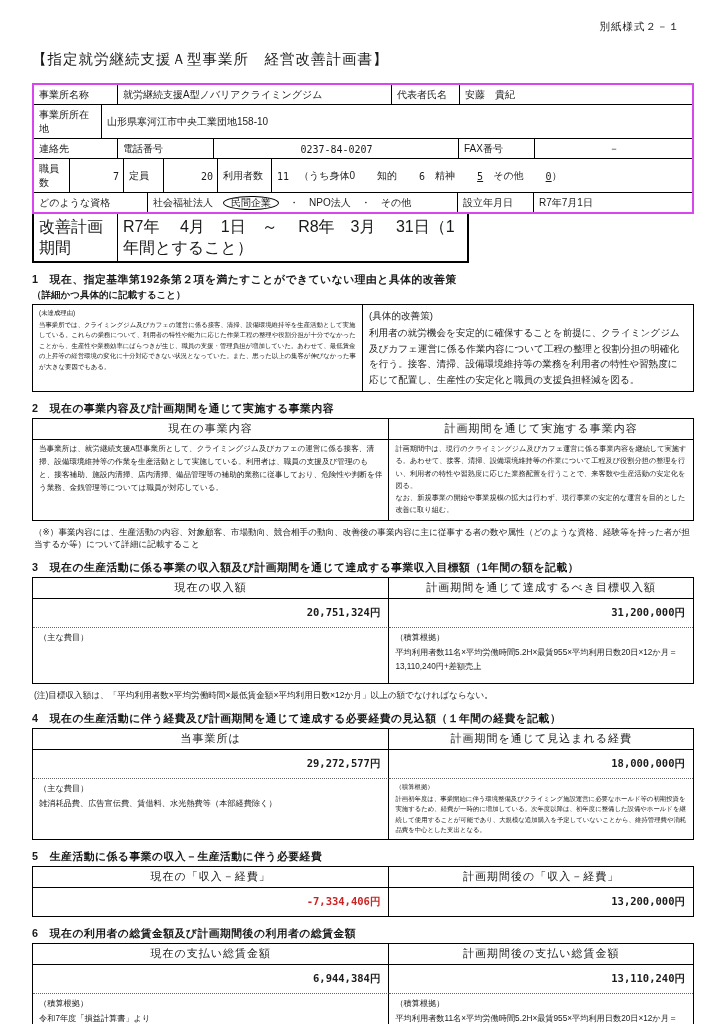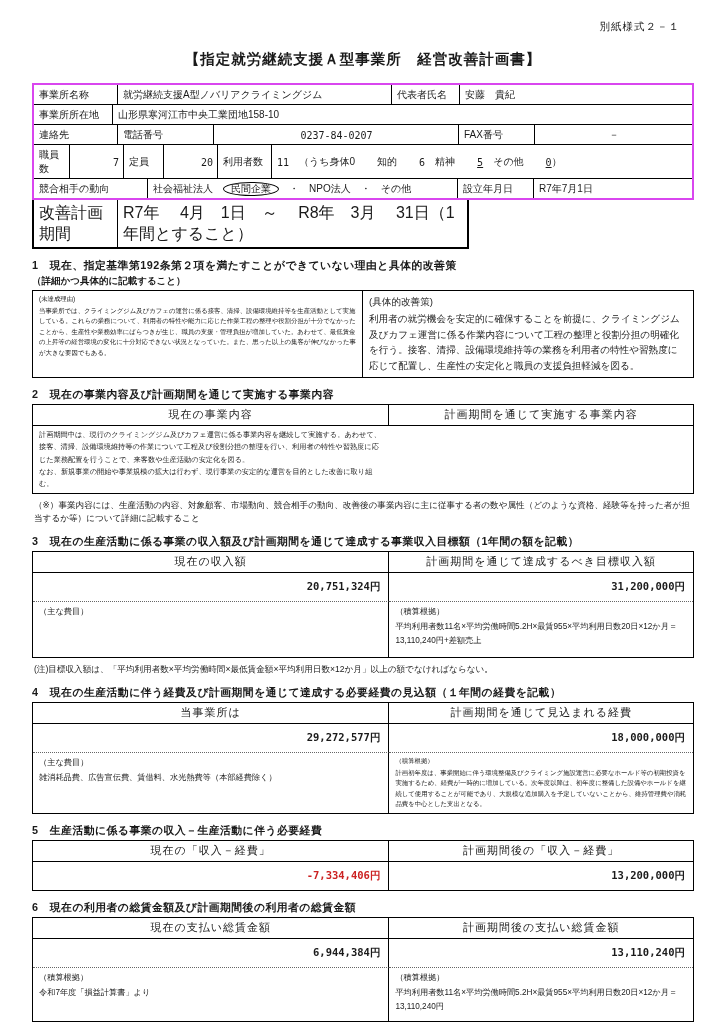--- a/index.html
+++ b/index.html
@@ -5,21 +5,21 @@
   * { margin:0; padding:0; box-sizing:border-box; }
   html,body { width:724px; background:#ffffff; }
   body {
     height:1024px;
     font-family:"Liberation Sans","DejaVu Sans",sans-serif;
     color:#1a1a1a;
     padding:20px 30px 10px 32px;
     overflow:hidden;
   }
   .form-code { text-align:right; font-size:10.5px; letter-spacing:1px; padding-right:14px; }
-  .doc-title { text-align:center; font-size:14.5px; font-weight:bold; letter-spacing:1px; margin-top:16px; margin-bottom:14px; }
+  .doc-title { text-align:left; font-size:14.5px; font-weight:normal; letter-spacing:1px; margin-top:16px; margin-bottom:14px; }
 
   
   .info-table { border:2px solid #d946ef; font-size:10px; }
   .irow { display:flex; align-items:stretch; border-bottom:1px solid #000; }
   .irow:last-child { border-bottom:none; }
   .icell { border-right:1px solid #000; padding:3px 4px 2px 5px; display:flex; align-items:center; min-height:19px; }
   .icell:last-child { border-right:none; }
   .icell.num { justify-content:flex-end; font-family:"DejaVu Sans Mono",monospace; }
   .icell.center { justify-content:center; }
   .mono { font-family:"DejaVu Sans Mono",monospace; }
@@ -60,21 +60,21 @@
 <div class="doc-title">【指定就労継続支援Ａ型事業所　経営改善計画書】</div>
 
 <div class="info-table">
   <div class="irow">
     <div class="icell" style="width:84px">事業所名称</div>
     <div class="icell" style="width:274px">就労継続支援A型ノバリアクライミングジム</div>
     <div class="icell" style="width:68px">代表者氏名</div>
     <div class="icell" style="flex:1">安藤　貴紀</div>
   </div>
   <div class="irow">
-    <div class="icell" style="width:79px">事業所所在地</div>
+    <div class="icell" style="width:68px">事業所所在地</div>
     <div class="icell" style="flex:1;border-right:none">山形県寒河江市中央工業団地158-10</div>
   </div>
   <div class="irow">
     <div class="icell" style="width:84px">連絡先</div>
     <div class="icell" style="width:96px">電話番号</div>
     <div class="icell center mono" style="width:245px">0237-84-0207</div>
     <div class="icell" style="width:76px">FAX番号</div>
     <div class="icell center" style="flex:1;border-right:none">－</div>
   </div>
   <div class="irow">
@@ -96,21 +96,21 @@
         <span class="gap-m"></span>
       <span class="mono ul">5</span>
         <span class="gap-s"></span>
       <span>その他</span>
         <span class="gap-m"></span>
       <span class="mono ul">0</span>
       <span>）</span>
     </div>
   </div>
   <div class="irow" style="border-bottom:none">
-    <div class="icell" style="width:114px">競合相手の動向</div>
+    <div class="icell" style="width:114px">どのような資格</div>
     <div class="icell" style="width:310px">
       <span>社会福祉法人</span>
         <span class="gap-s"></span>
       <span class="circle-option">民間企業</span>
         <span class="gap-s"></span>
       <span>・</span>
         <span class="gap-s"></span>
       <span>NPO法人</span>
         <span class="gap-s"></span>
       <span>・</span>
@@ -136,20 +136,21 @@
   <div class="cell last body95">
     <div class="detail-title">(具体的改善策)</div>
     <div>利用者の就労機会を安定的に確保することを前提に、クライミングジム及びカフェ運営に係る作業内容について工程の整理と役割分担の明確化を行う。接客、清掃、設備環境維持等の業務を利用者の特性や習熟度に応じて配置し、生産性の安定化と職員の支援負担軽減を図る。</div>
   </div>
 </div>
 
 <div class="sec-heading">2　現在の事業内容及び計画期間を通じて実施する事業内容</div>
 <div class="tbl2 split54">
   <div class="cell hdr">現在の事業内容</div>
   <div class="cell hdr last">計画期間を通じて実施する事業内容</div>
+  <div class="cell small75">当事業所は、就労継続支援A型事業所として、クライミングジム及びカフェの運営に係る接客、清掃、設備環境維持等の作業を生産活動として実施している。利用者は、職員の支援及び管理のもと、接客補助、施設内清掃、店内清掃、備品管理等の補助的業務に従事しており、危険性や判断を伴う業務、金銭管理等については職員が対応している。</div>
   <div class="cell last small7 prewrap">計画期間中は、現行のクライミングジム及びカフェ運営に係る事業内容を継続して実施する。あわせて、接客、清掃、設備環境維持等の作業について工程及び役割分担の整理を行い、利用者の特性や習熟度に応じた業務配置を行うことで、来客数や生産活動の安定化を図る。
 なお、新規事業の開始や事業規模の拡大は行わず、現行事業の安定的な運営を目的とした改善に取り組む。</div>
 </div>
 <div class="note-line">（※）事業内容には、生産活動の内容、対象顧客、市場動向、競合相手の動向、改善後の事業内容に主に従事する者の数や属性（どのような資格、経験等を持った者が担当するか等）について詳細に記載すること</div>
 
 <div class="sec-heading">3　現在の生産活動に係る事業の収入額及び計画期間を通じて達成する事業収入目標額（1年間の額を記載）</div>
 <div class="tbl2 split54">
   <div class="cell hdr">現在の収入額</div>
   <div class="cell hdr last">計画期間を通じて達成するべき目標収入額</div>
   <div class="cell amount">20,751,324円</div>

